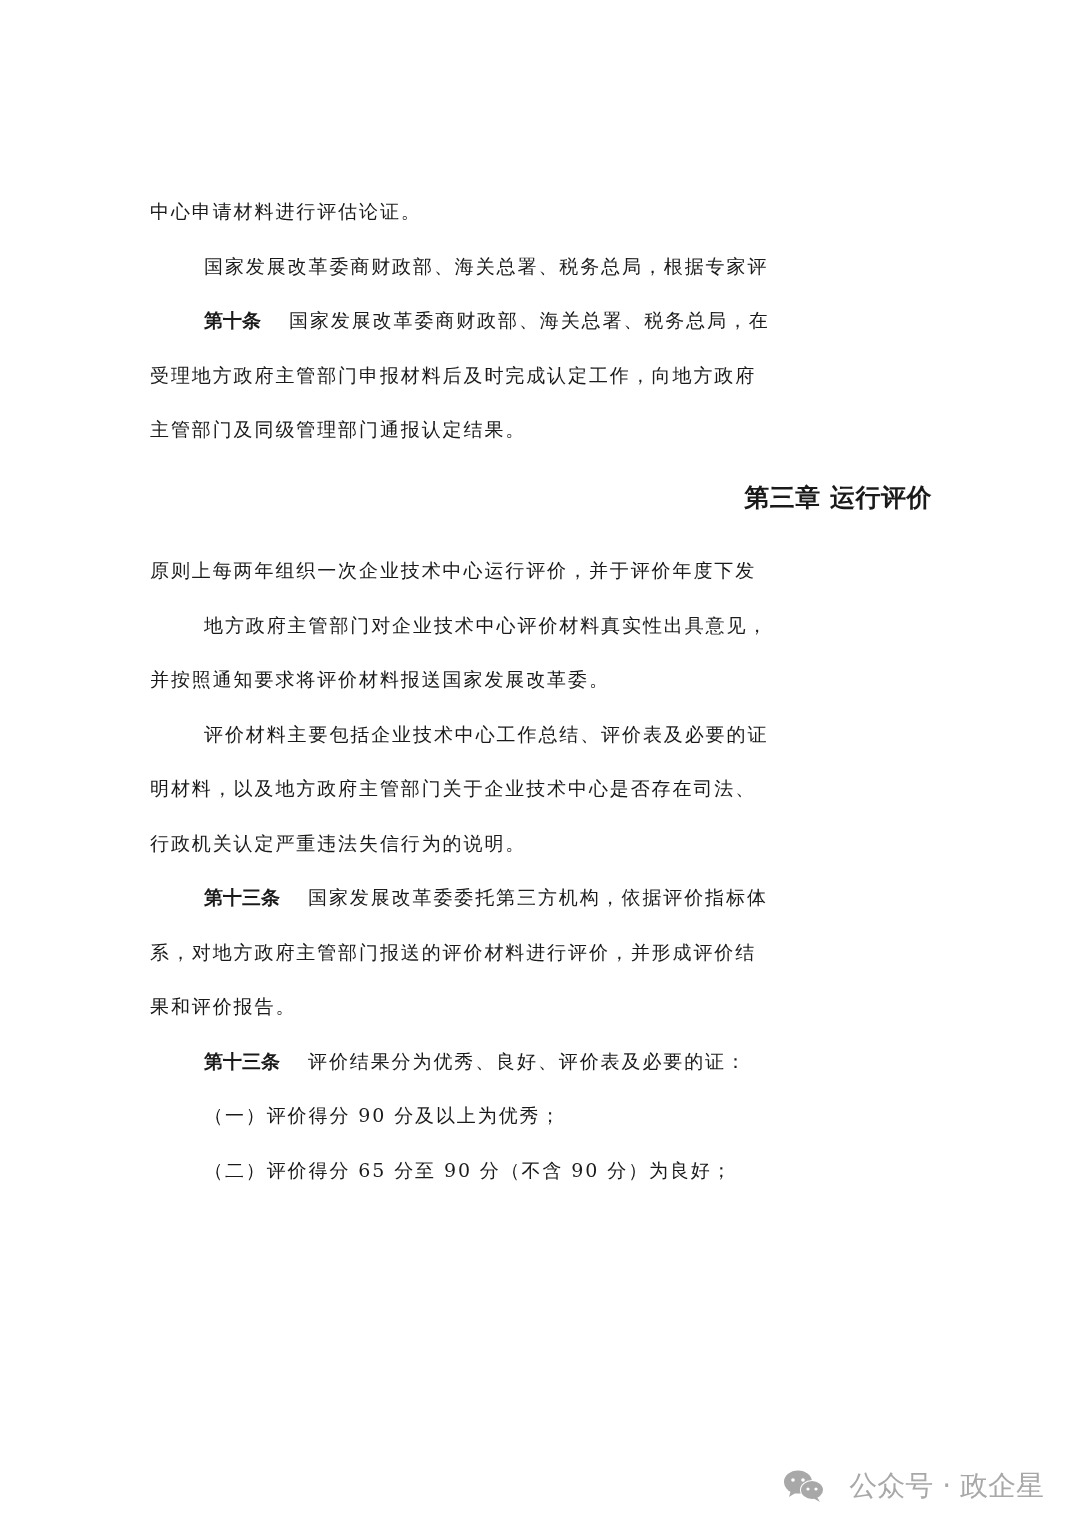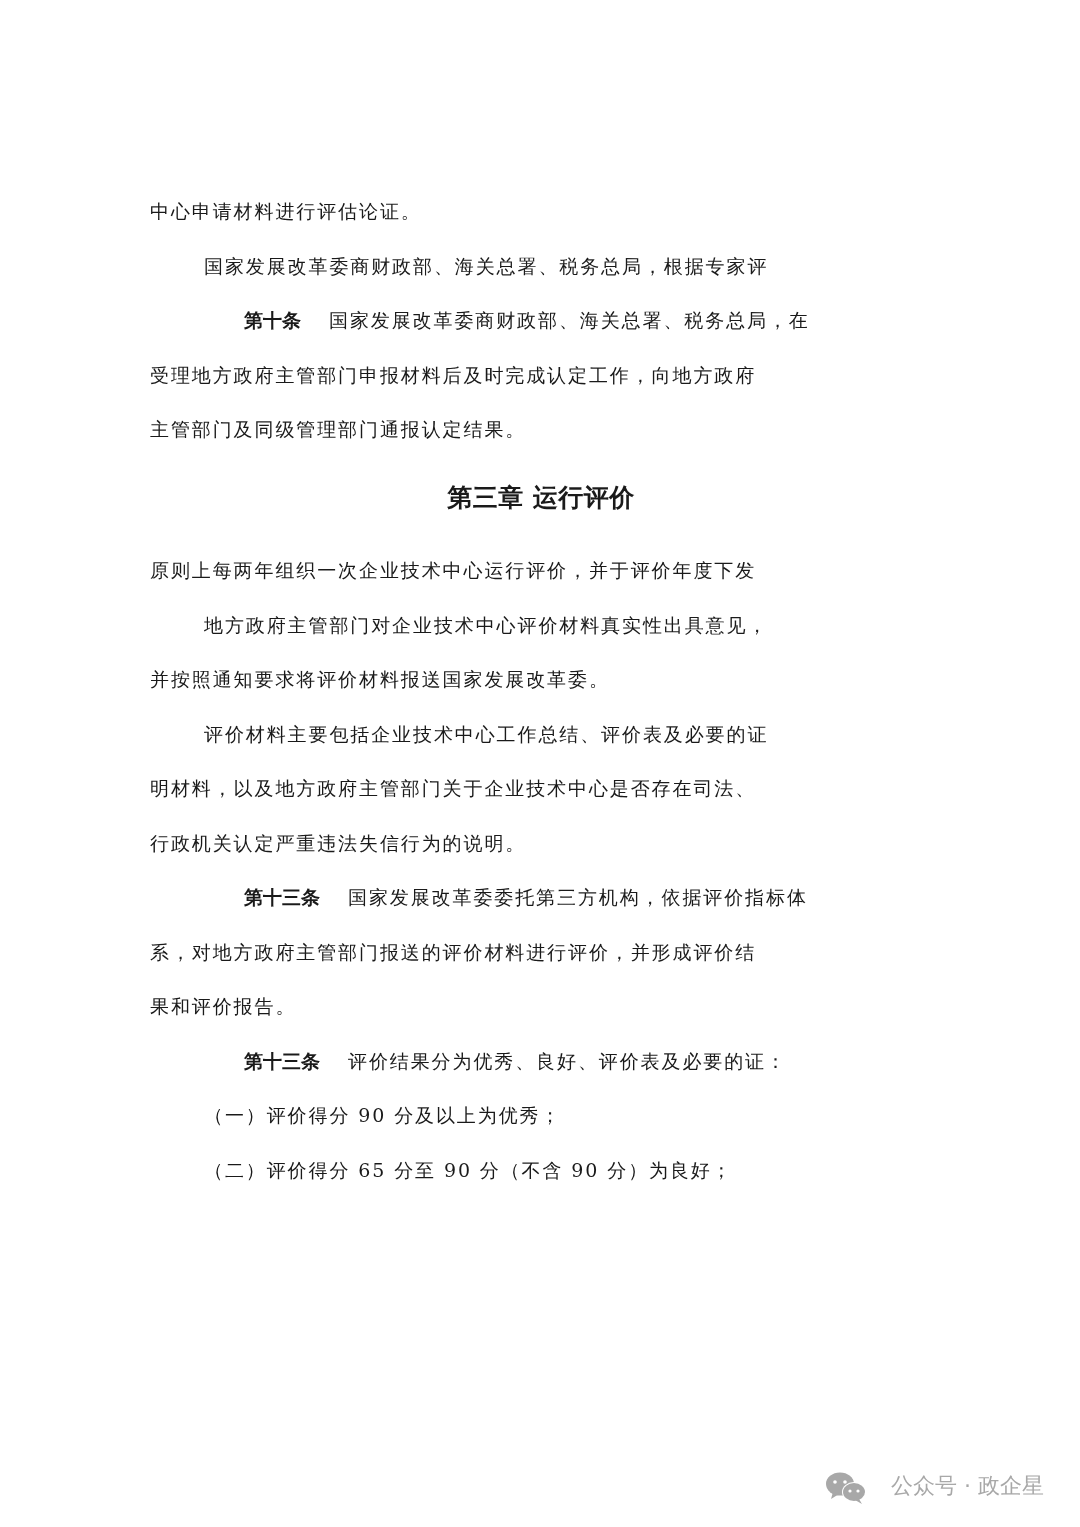--- a/index.html
+++ b/index.html
@@ -28,45 +28,44 @@
       white-space: nowrap;
       letter-spacing: 1.9px;
       overflow: visible;
     }
     .indent { padding-left: 54px; }
     .article-label {
       font-family: Liberation Sans, sans-serif;
       font-weight: bold;
       letter-spacing: 0px;
       margin-right: 28px;
-      margin-left: 40px;
     }
     .chapter {
       height: 54.5px;
       line-height: 54.5px;
       font-family: "DejaVu Sans", "Liberation Sans", sans-serif;
       font-weight: bold;
       font-size: 25px;
-      text-align: center;
+      text-align: right;
       margin: 14px 0 18px 0;
       letter-spacing: 0.5px;
     }
     .item-line {
       padding-left: 54px;
     }
     .watermark {
       position: absolute;
       right: 36px;
       bottom: 22px;
       display: flex;
-      align-items: flex-start;
+      align-items: center;
       gap: 24px;
       color: #a8a8a8;
       font-family: "DejaVu Sans", "Liberation Sans", sans-serif;
-      font-size: 22px;
+      font-size: 28px;
     }
     .wechat-icon { width: 42px; height: 34px; display: inline-block; }
   </style>
 </head>
 <body>
 
 <div class="page">
 
   <div class="line">中心申请材料进行评估论证。</div>
 

